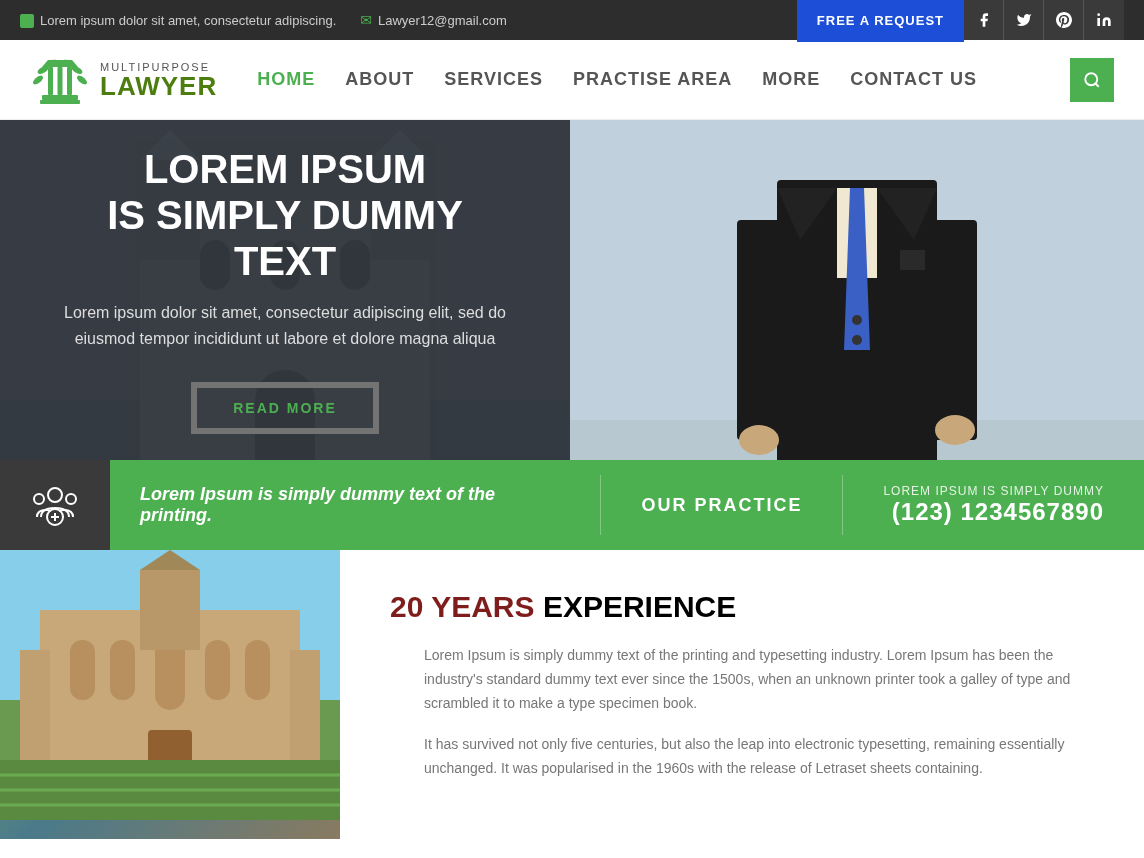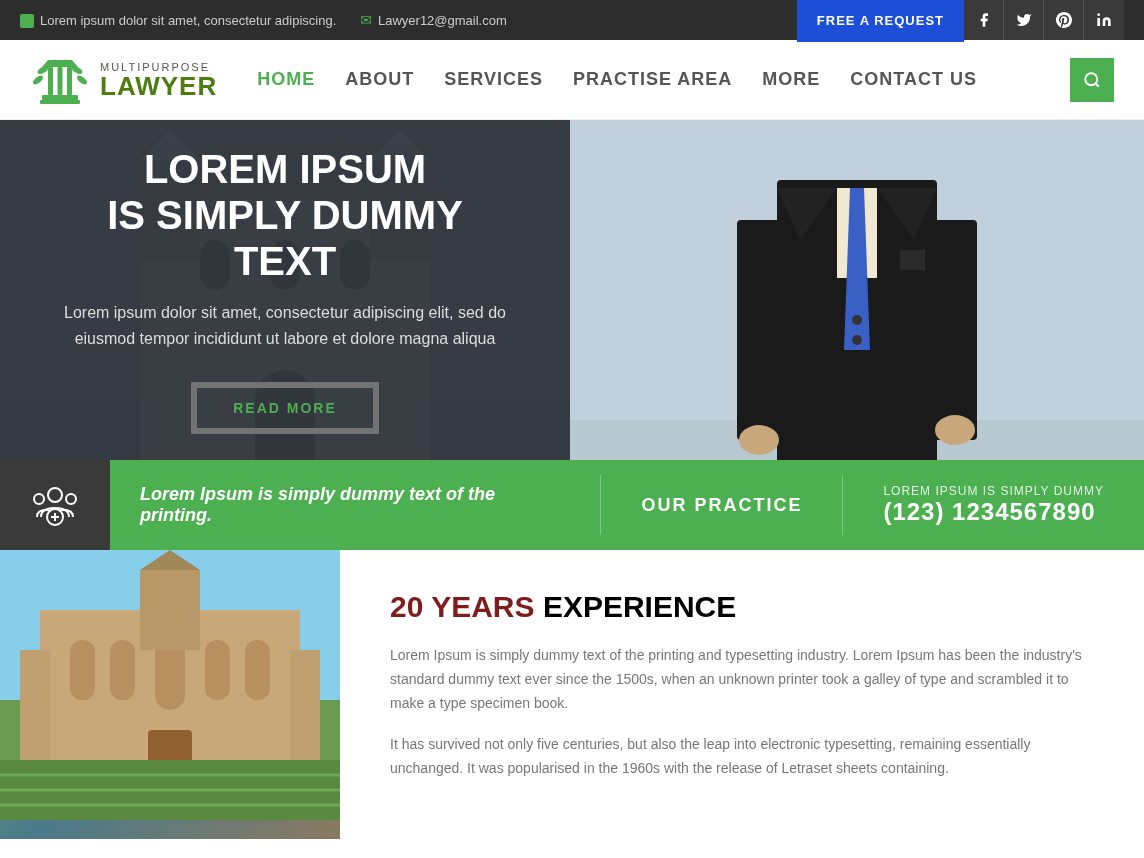--- a/index.html
+++ b/index.html
@@ -254,21 +254,21 @@
       letter-spacing: 2px;
     }
     .info-divider2 {
       width: 1px;
       background: rgba(255,255,255,0.3);
       margin: 15px 0;
     }
     .info-phone {
       display: flex;
       flex-direction: column;
-      align-items: flex-start;
+      align-items: flex-end;
       justify-content: center;
       padding: 16px 40px;
     }
     .info-phone-label {
       font-size: 12px;
       color: rgba(255,255,255,0.85);
       letter-spacing: 1px;
       text-transform: uppercase;
     }
     .info-phone-number {
@@ -305,20 +305,21 @@
       color: #7f1d1d;
     }
     .exp-title .experience-word {
       color: #2d2d2d;
     }
     .exp-para {
       font-size: 14px;
       color: #777;
       line-height: 1.7;
       margin-bottom: 18px;
+      margin-left: 34px;
     }
   </style>
 </head>
 <body>
 
 <div class="top-bar">
   <div class="top-bar-left">
     <span>
       <span class="dot"></span>
       <span>Lorem ipsum dolor sit amet, consectetur adipiscing.</span>

